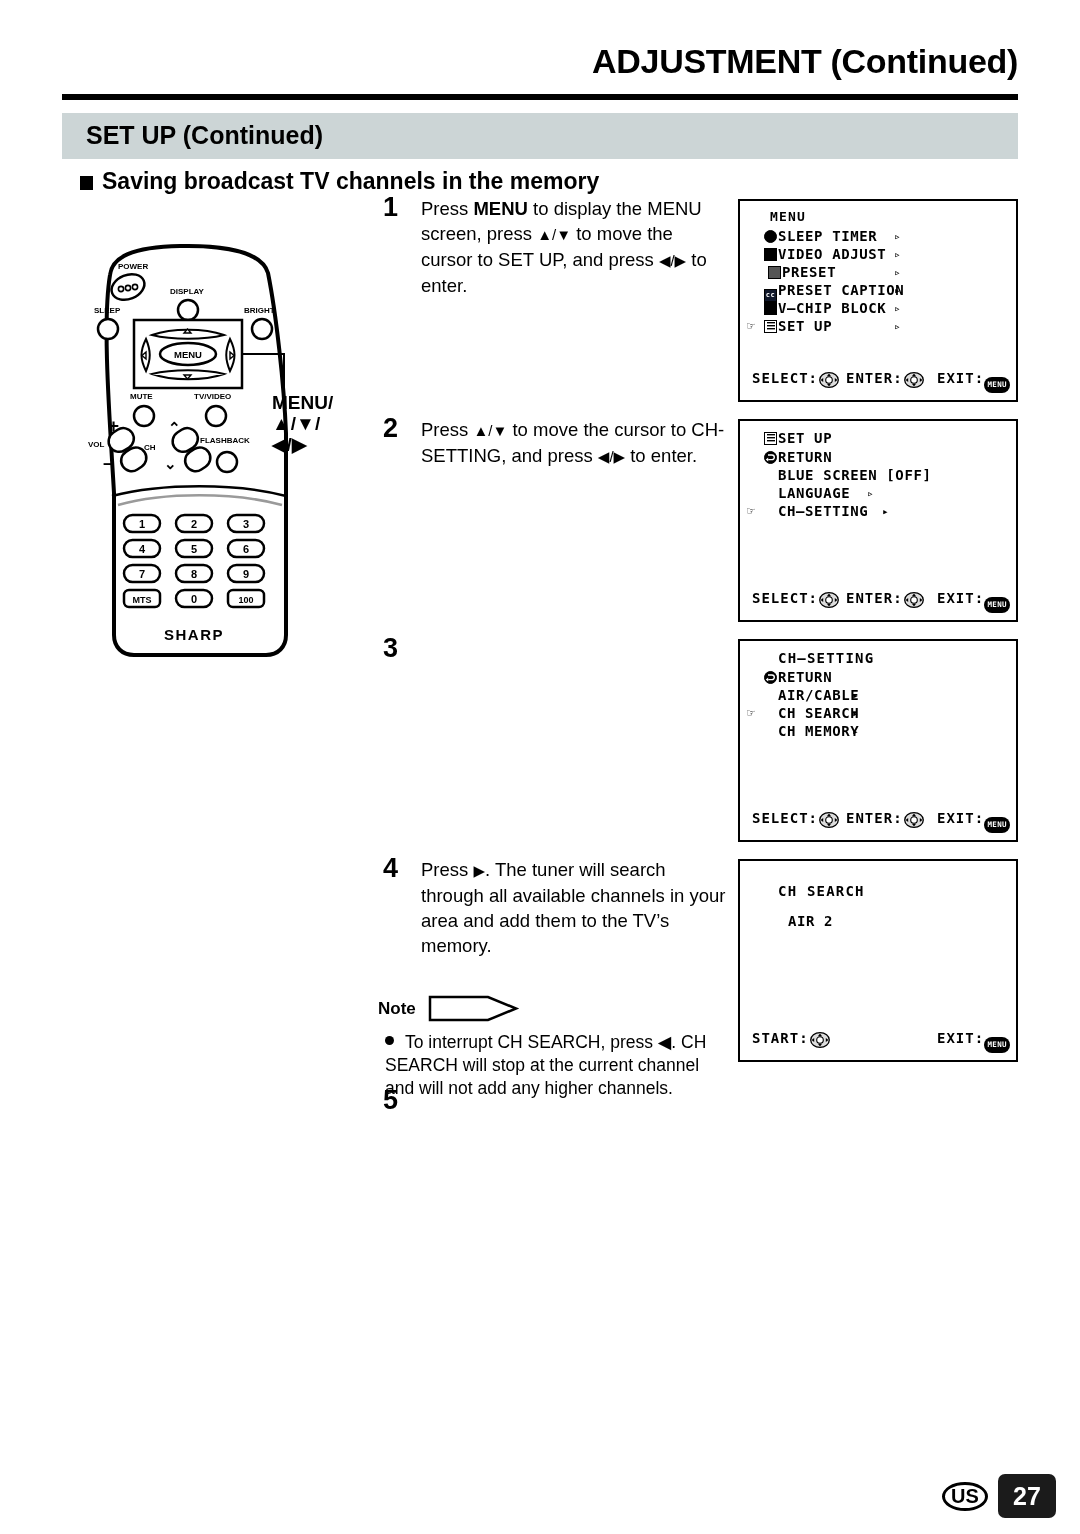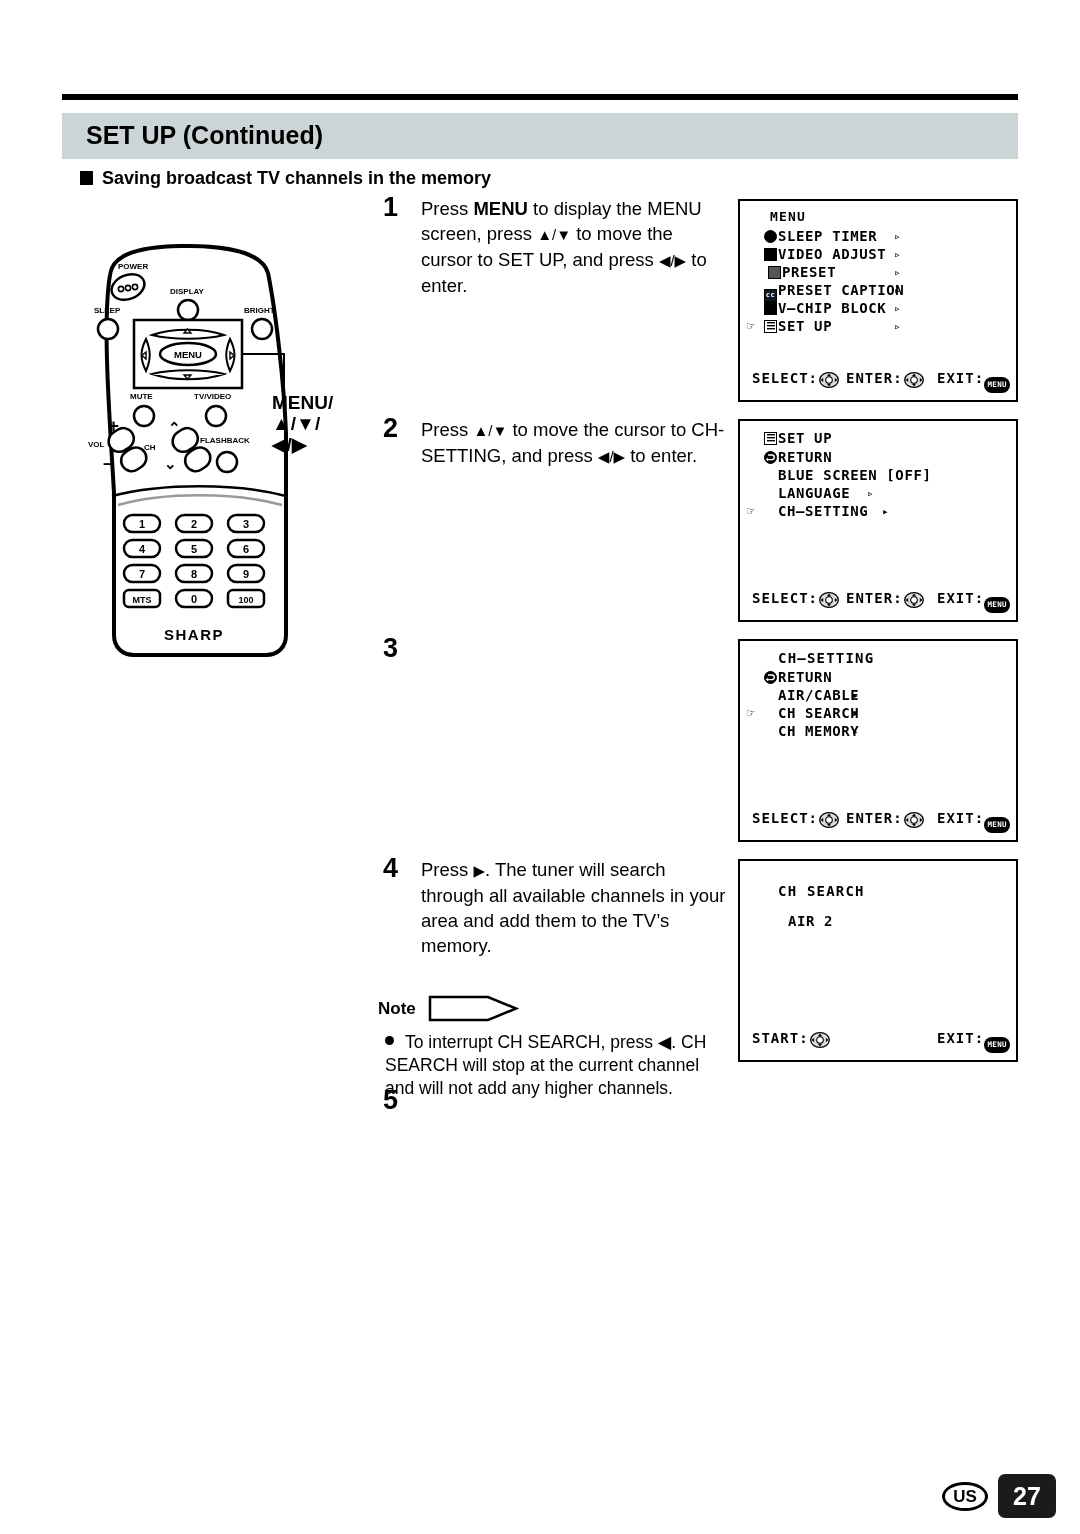--- a/index.html
+++ b/index.html
@@ -26,21 +26,21 @@
   .section-bar{
     position:absolute;left:62px;right:62px;top:113px;
     height:46px;background:#ccd5d6;
   }
   .section-bar-label{
     position:absolute;left:24px;top:8px;
     font-size:25px;font-weight:bold;
   }
   .subhead{
     position:absolute;left:80px;top:168px;
-    font-size:18px;font-weight:bold;
+    font-size:23px;font-weight:bold;
   }
   .subhead .sq{
     display:inline-block;width:13px;height:14px;background:#000;
     margin-right:9px;vertical-align:-1px;
   }
 
   
   .steps{position:absolute;left:383px;top:196px;width:345px;}
   .step{position:absolute;left:0;width:345px;}
   .step .num{
@@ -131,35 +131,36 @@
   
   .remote{position:absolute;left:72px;top:243px;width:300px;height:420px;}
   .callout{position:absolute;left:272px;top:392px;}
   .callout div{font-size:19px;font-weight:bold;line-height:21px;}
 
   
   .footer{position:absolute;right:24px;bottom:16px;height:44px;}
   .us-oval{
     position:absolute;right:68px;top:8px;
     width:46px;height:29px;border:3px solid #000;border-radius:50%;
-    box-sizing:border-box;font-size:17px;font-weight:bold;
+    box-sizing:border-box;font-size:20px;font-weight:bold;
     text-align:center;line-height:23px;
   }
   .pagenum{
     position:absolute;right:0;top:0;
     width:58px;height:44px;background:#1b1b1b;color:#fff;
     border-radius:7px;font-size:25px;font-weight:bold;
     text-align:center;line-height:44px;
   }
 </style>
 </head>
 <body>
 
 <div class="page">
 
+  <div class="doc-title">ADJUSTMENT (Continued)</div>
   <div class="title-rule"></div>
 
   <div class="section-bar">
     <div class="section-bar-label">SET UP (Continued)</div>
   </div>
 
   <div class="subhead">
     <span class="sq"></span><span>Saving broadcast TV channels in the memory</span>
   </div>
 

